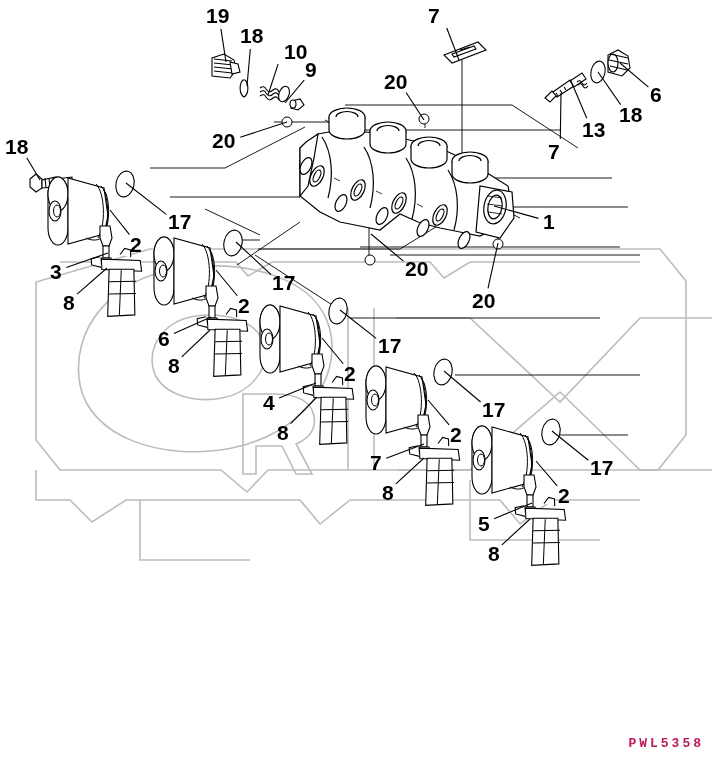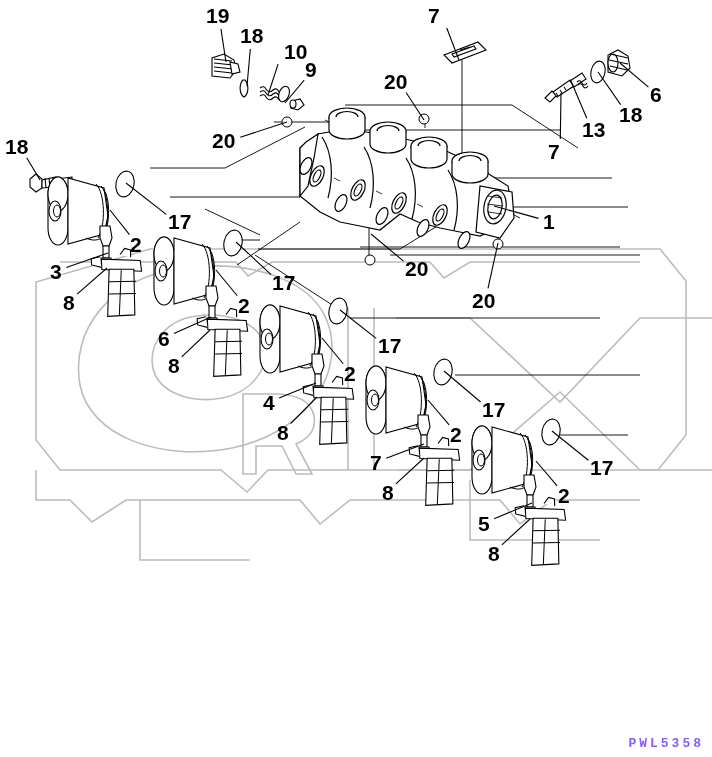--- a/index.html
+++ b/index.html
@@ -35,21 +35,21 @@
     letter-spacing: 0px;
   }
   #partcode {
     position: absolute;
     right: 8px;
     bottom: 6px;
     font-family: "Liberation Mono", monospace;
     font-size: 13px;
     font-weight: bold;
     letter-spacing: 3px;
-    color: #8b5cf6;
+    color: #be185d;
   }
 </style>
 </head>
 <body>
 
 <div id="page">
 
   <svg id="diagram-svg" viewBox="0 0 712 757">
     <defs>
       <g id="solenoid-unit">

